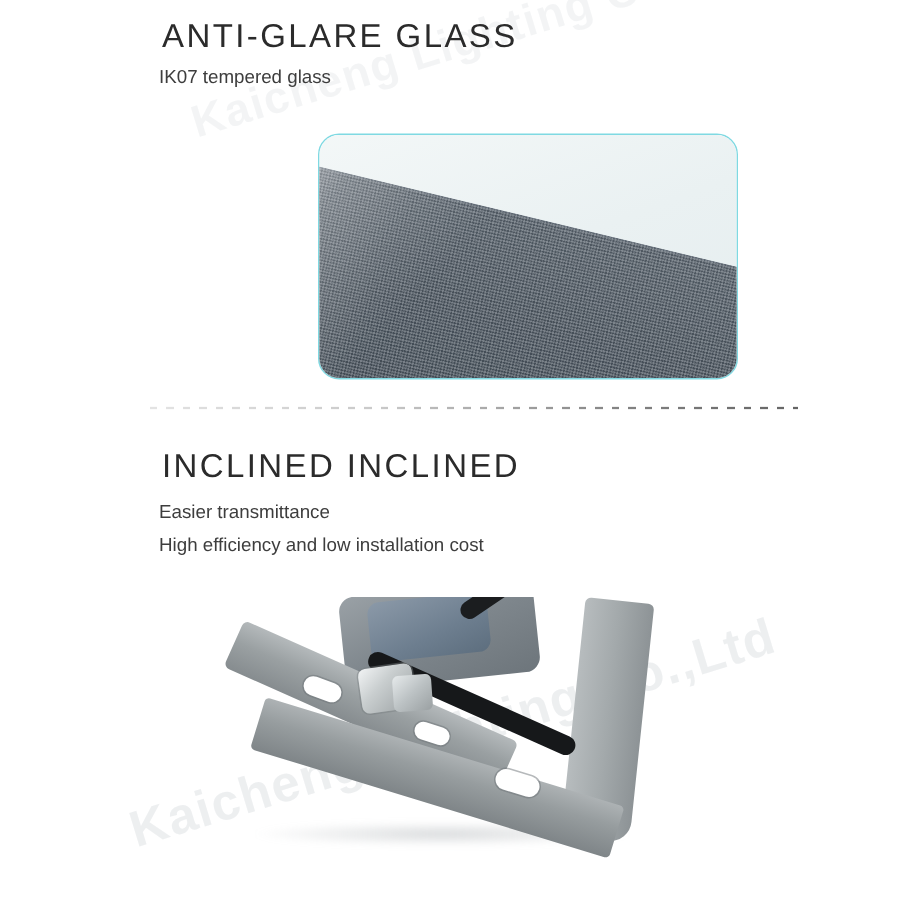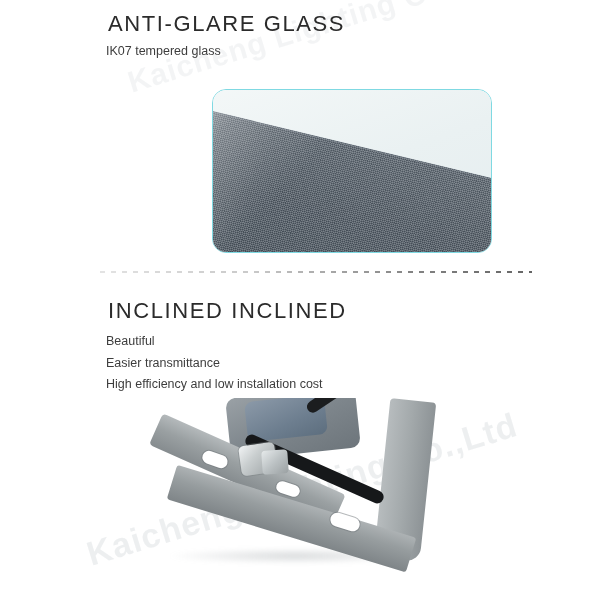--- a/index.html
+++ b/index.html
@@ -330,21 +330,20 @@
     </div>
   </div>
 
   <div id="divider"></div>
 
   <div class="section" id="section-brackets">
 
     <div class="heading">INCLINED INCLINED</div>
 
     <ul class="bullets">
-      <li>Beautiful</li>
       <li>Easier transmittance</li>
       <li>High efficiency and low installation cost</li>
     </ul>
   </div>
 
   <div class="watermark wm-bottom">Kaicheng Lighting Co.,Ltd</div>
 
   <div id="bracket-photo">
     <div class="br br-shadow"></div>
     <div class="br br-lamp-body"></div>

